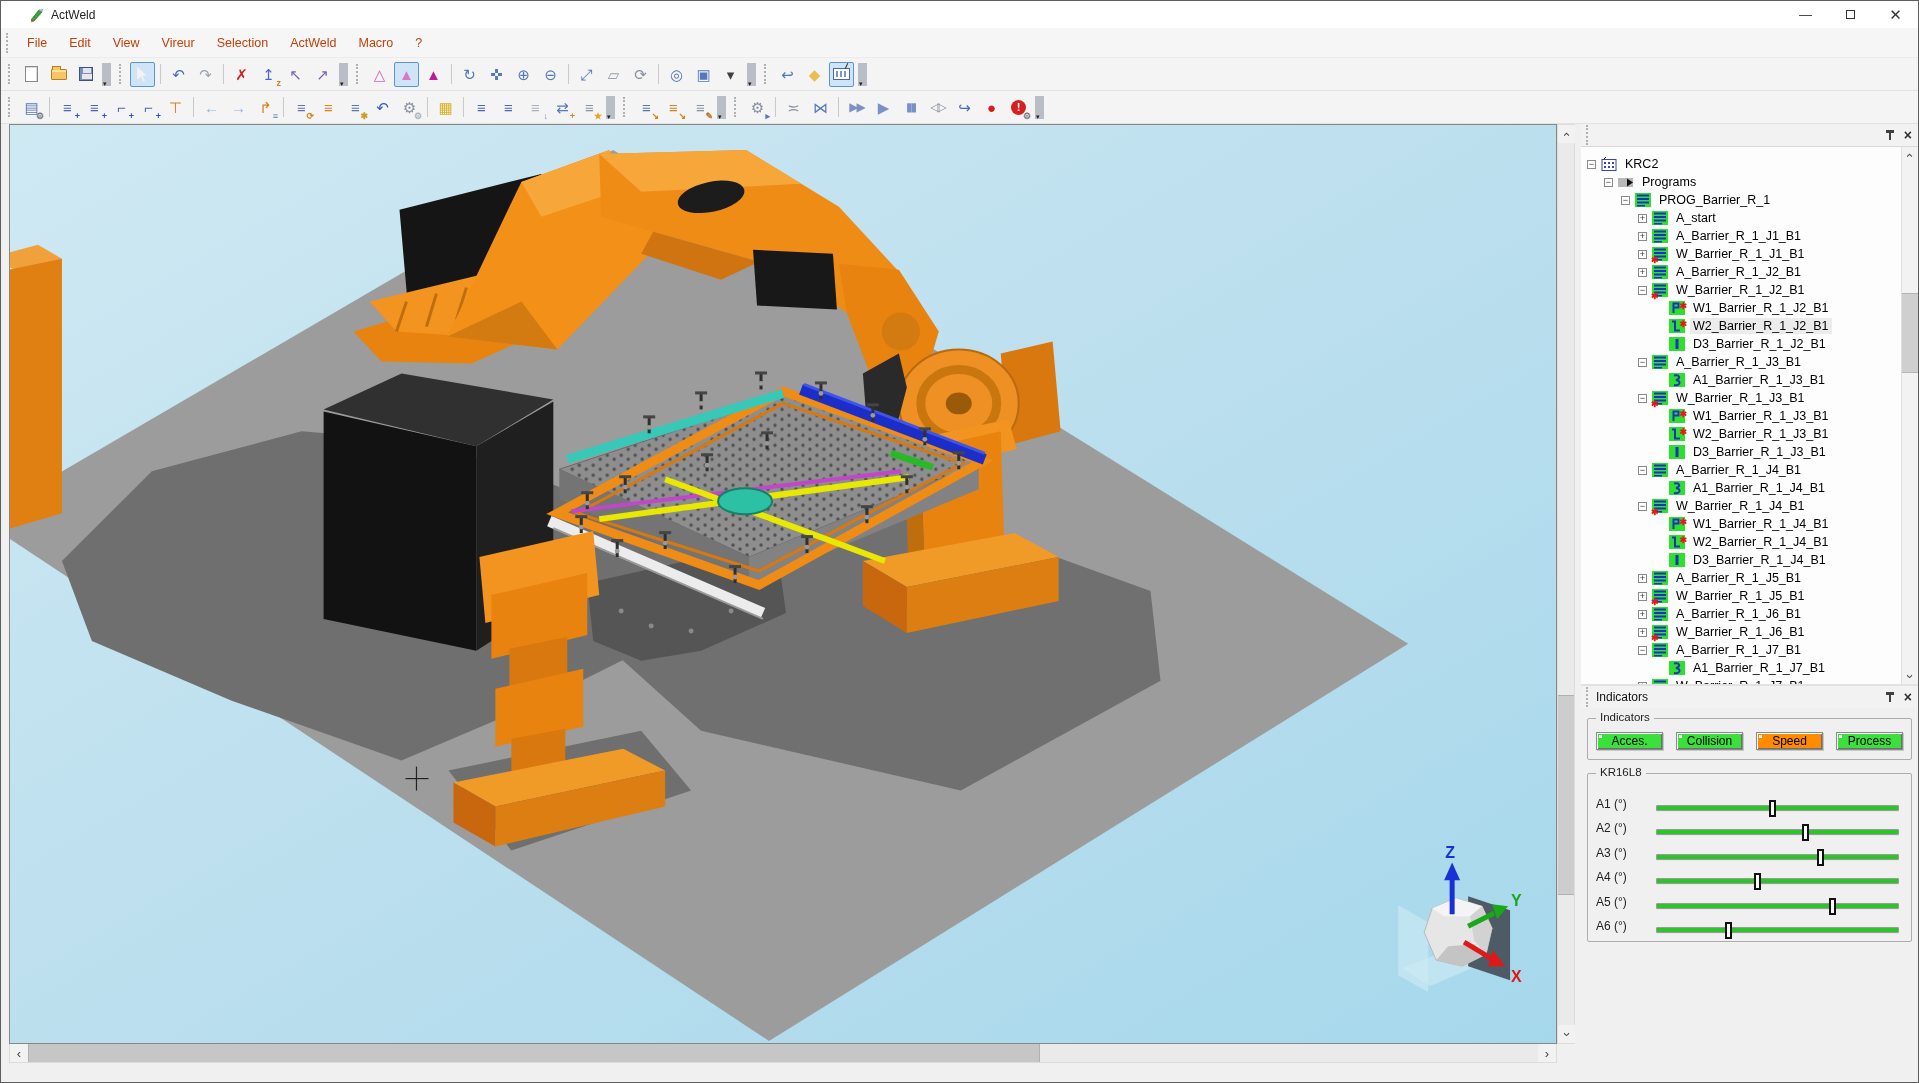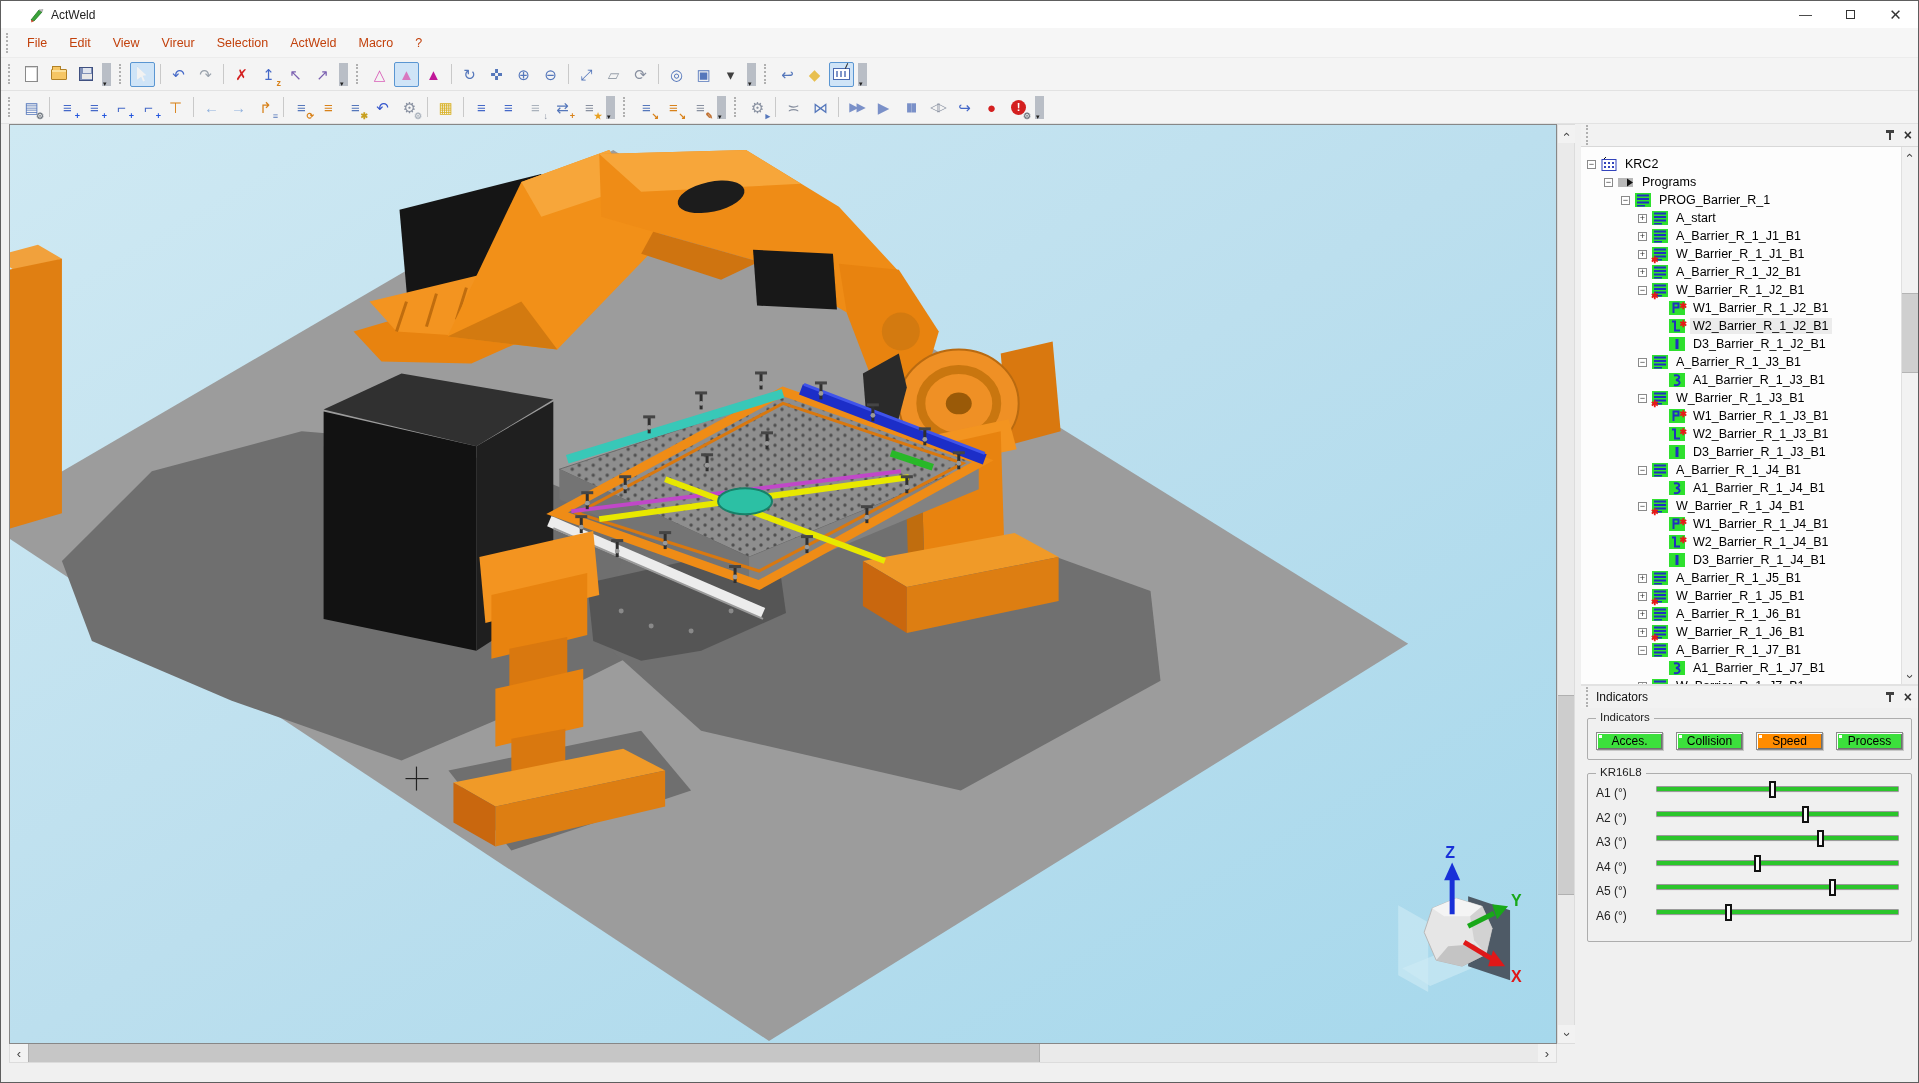--- a/index.html
+++ b/index.html
@@ -90,21 +90,21 @@
   #tsb-gap1 { height:130px; } #tsb-thumb { height:80px; background:#cfcfcf; border-top:1px solid #b4b4b4; border-bottom:1px solid #b4b4b4; } #tsb-gap2 { flex:1; }
 
   #indicators-section { flex:1; display:flex; flex-direction:column; border-top:2px solid #e2e2e2; }
   #ind-body { flex:1; padding:10px 6px 0 6px; }
   .groupbox { position:relative; border:1px solid #adadad; border-radius:2px; margin-bottom:13px; background:#f0f0f0; }
   .gb-label { position:absolute; top:-8px; left:8px; background:#f0f0f0; padding:0 4px; font-size:11.5px; color:#222; }
   #ind-buttons { display:flex; gap:13px; padding:13px 8px 9px 8px; }
   .ind-btn { flex:1; height:18px; display:flex; align-items:center; justify-content:center; font-size:12px; color:#000; border:1px solid #8a8a8a; box-shadow:inset 1px 1px 0 #ffffff, inset -1px -1px 0 #6f6f6f, 1px 1px 0 #c8c8c8; position:relative; }
   .ind-btn .led { position:absolute; left:2px; top:2px; width:3px; height:3px; background:#fff; }
   .slider-rows { padding:12px 12px 8px 8px; }
-  .slider-row { height:24.5px; display:flex; align-items:flex-start; }
+  .slider-row { height:24.5px; display:flex; align-items:flex-end; }
   .slider-label { width:60px; flex:0 0 60px; font-size:12px; color:#222; }
   .slider-track { flex:1; height:6px; background:#2bc52b; border:1px solid #9a9a9a; border-radius:1px; position:relative; box-shadow:0 1px 0 #e8e8e8; }
   .slider-thumb { position:absolute; top:-6px; width:7px; height:17px; background:#fafafa; border:2px solid #111; }
 
   
   #statusbar { height:21px; flex:0 0 21px; background:#f0f0f0; border-top:1px solid #d6d6d6; display:flex; align-items:center; justify-content:flex-end; padding-right:46px; font-size:11px; color:#222; }
 </style>
 </head>
 <body>
 

